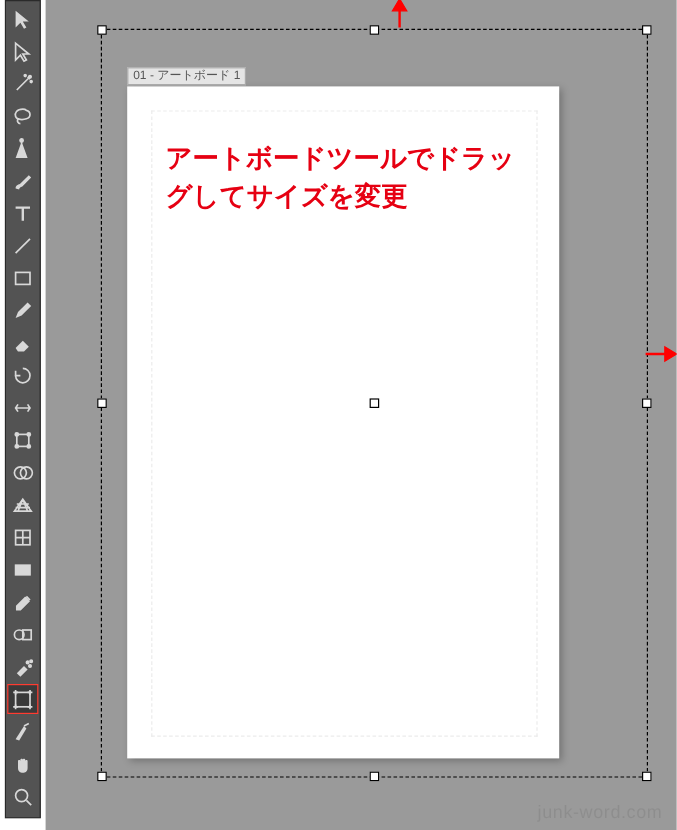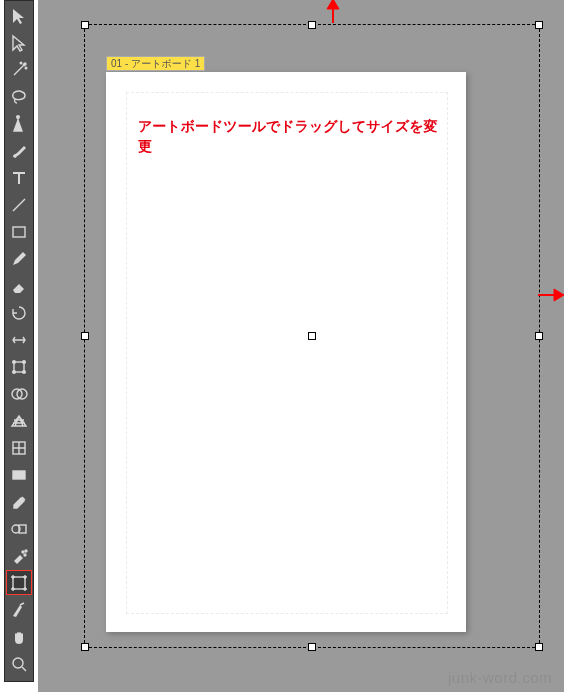--- a/index.html
+++ b/index.html
@@ -71,21 +71,21 @@
     height: 560px;
     background: #ffffff;
     box-shadow: 2px 2px 6px rgba(0,0,0,.25);
   }
   .artboard-label {
     position: absolute;
     left: 68px;
     top: 56px;
     font-size: 10px;
     color: #555;
-    background: #fde047;
+    background: #e5e5e5;
     border: 1px solid #aaa;
     padding: 1px 4px;
     line-height: 1.1;
   }
   .margin-guides {
     position: absolute;
     border: 1px dashed rgba(0,0,0,.08);
     pointer-events: none;
   }
   
@@ -111,21 +111,21 @@
   .h-ml  { left: -4px;  top: calc(50% - 4px); }
   .h-mr  { right: -4px; top: calc(50% - 4px); }
   .h-bl  { left: -4px;  bottom: -4px; }
   .h-bm  { left: calc(50% - 4px); bottom: -4px; }
   .h-br  { right: -4px; bottom: -4px; }
   .h-c   { left: calc(50% - 4px); top: calc(50% - 4px); }
   
   .anno {
     position: absolute;
     color: #e60012;
-    font-size: 14px;
+    font-size: 22px;
     font-weight: bold;
     line-height: 1.45;
     pointer-events: none;
   }
   .arrow {
     position: absolute;
     stroke: #ff0000;
     fill: #ff0000;
     pointer-events: none;
   }

